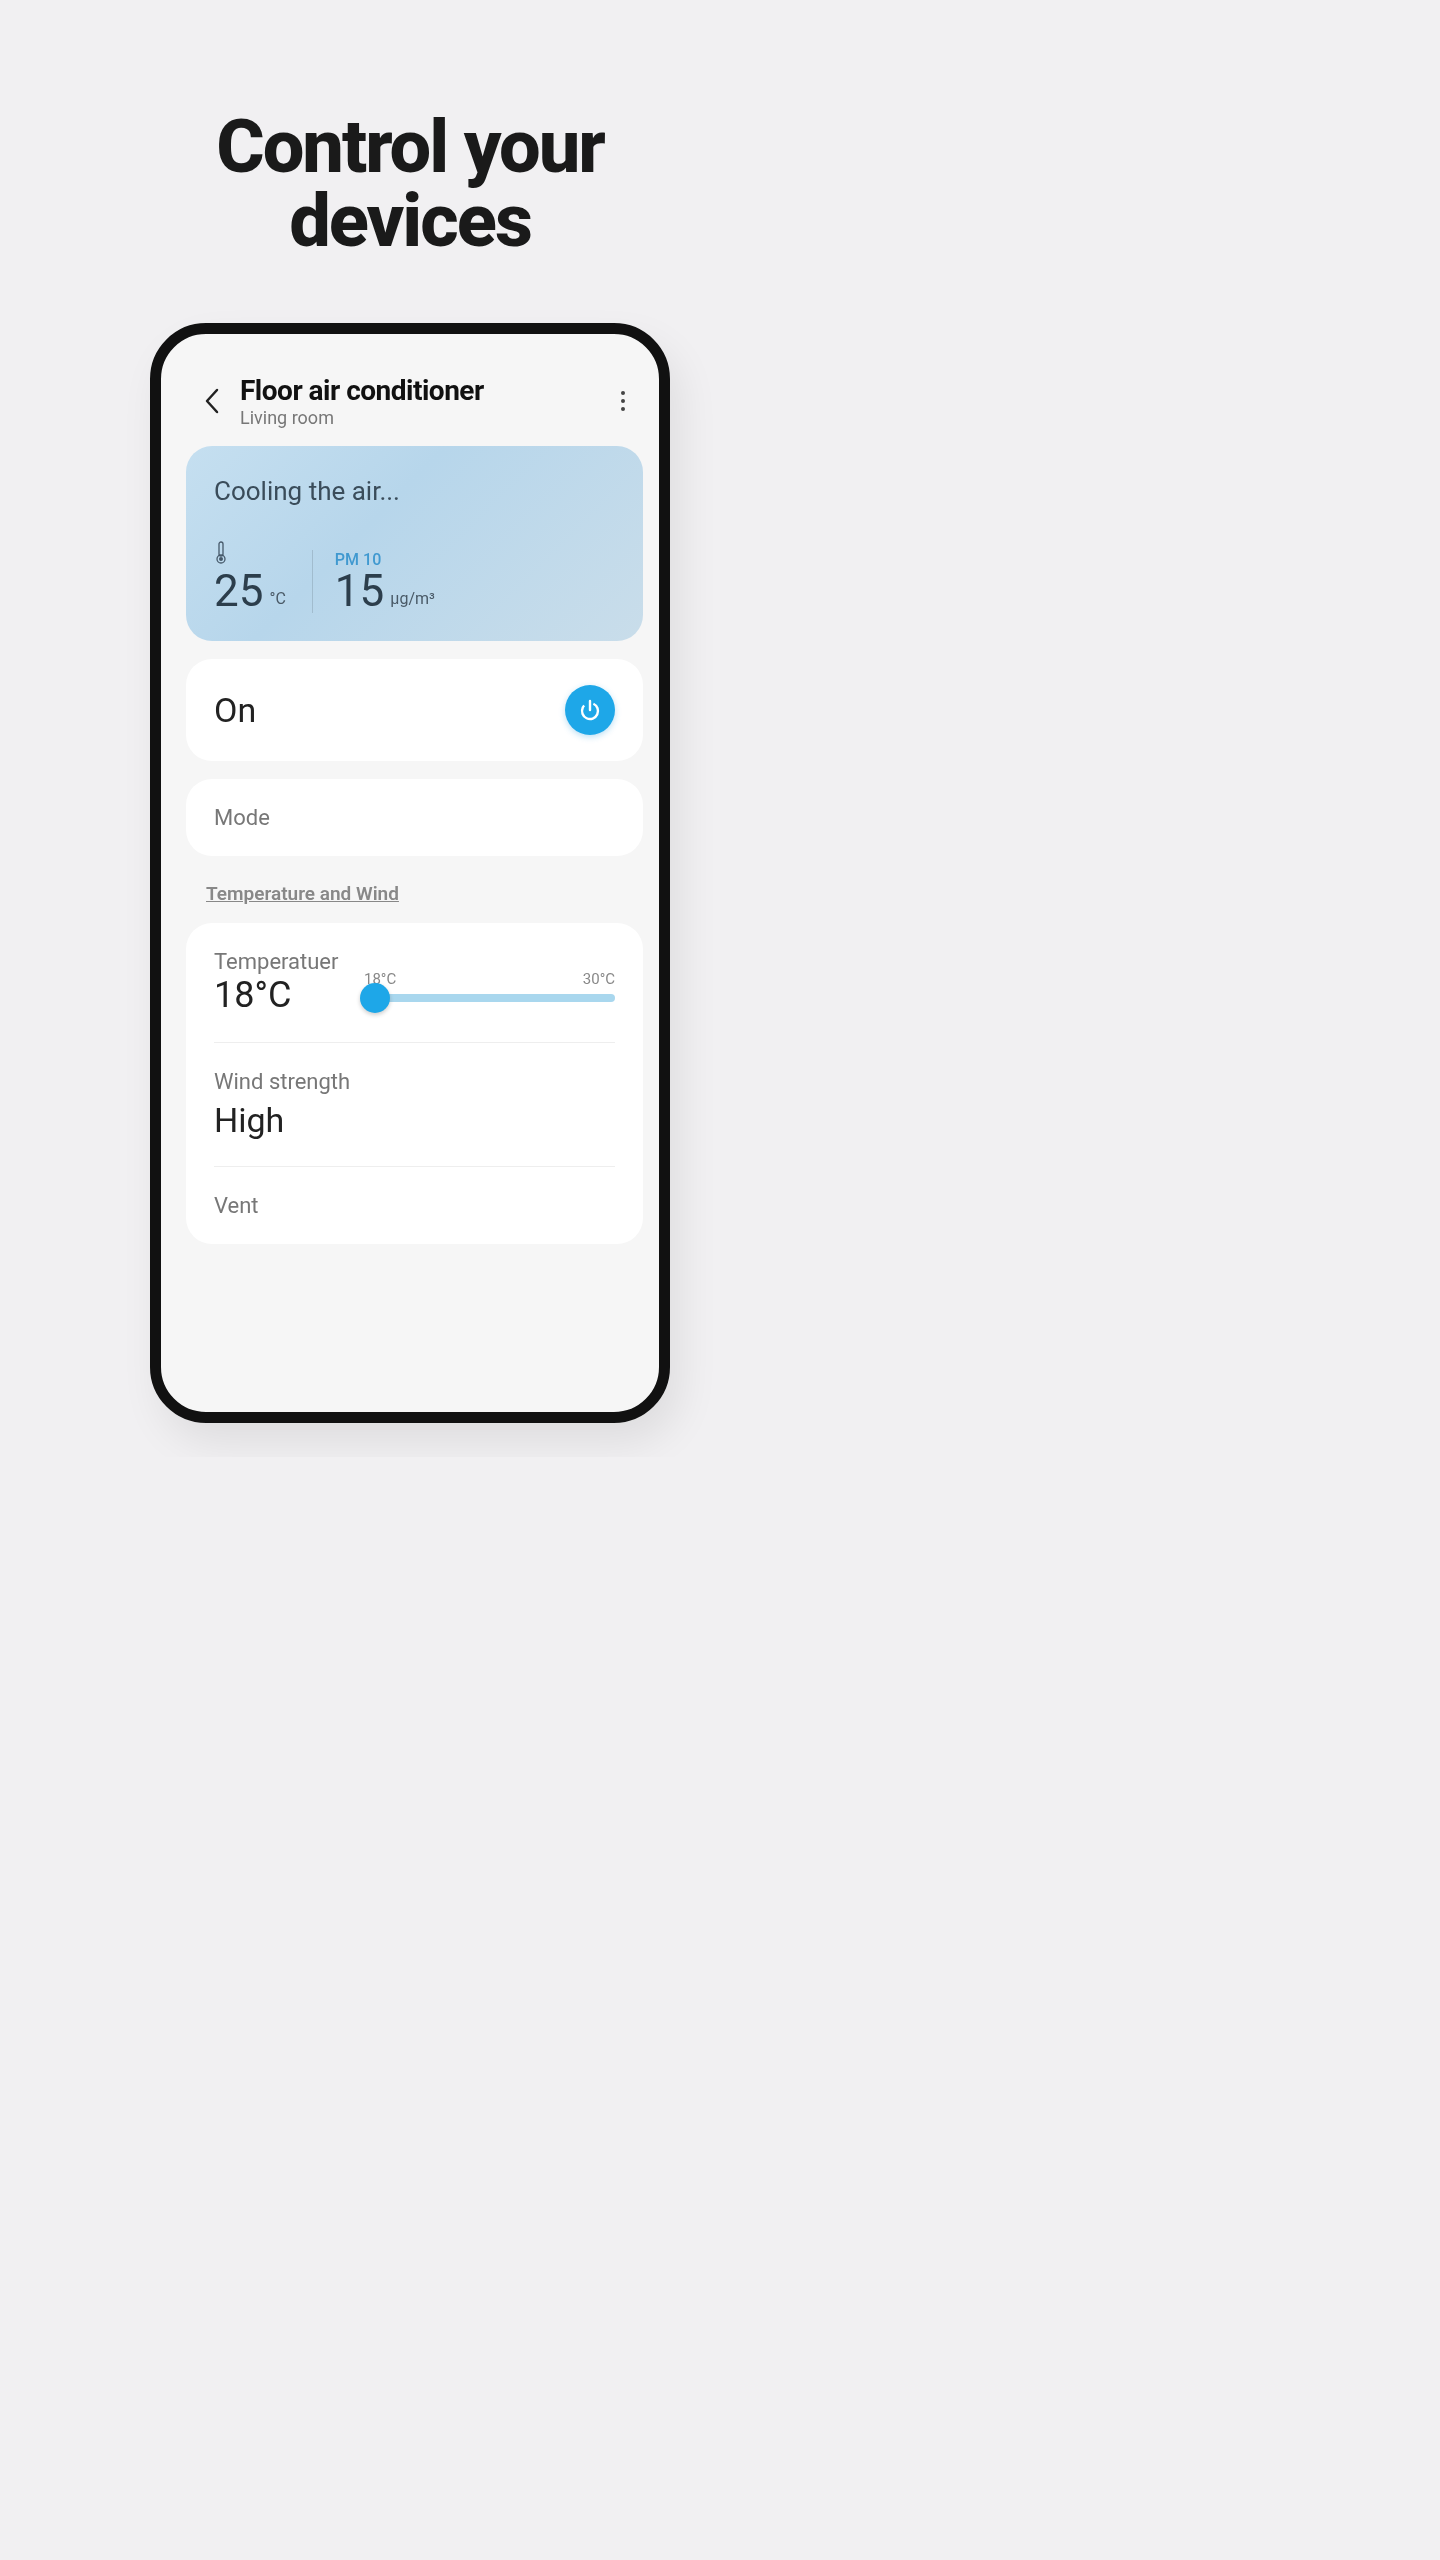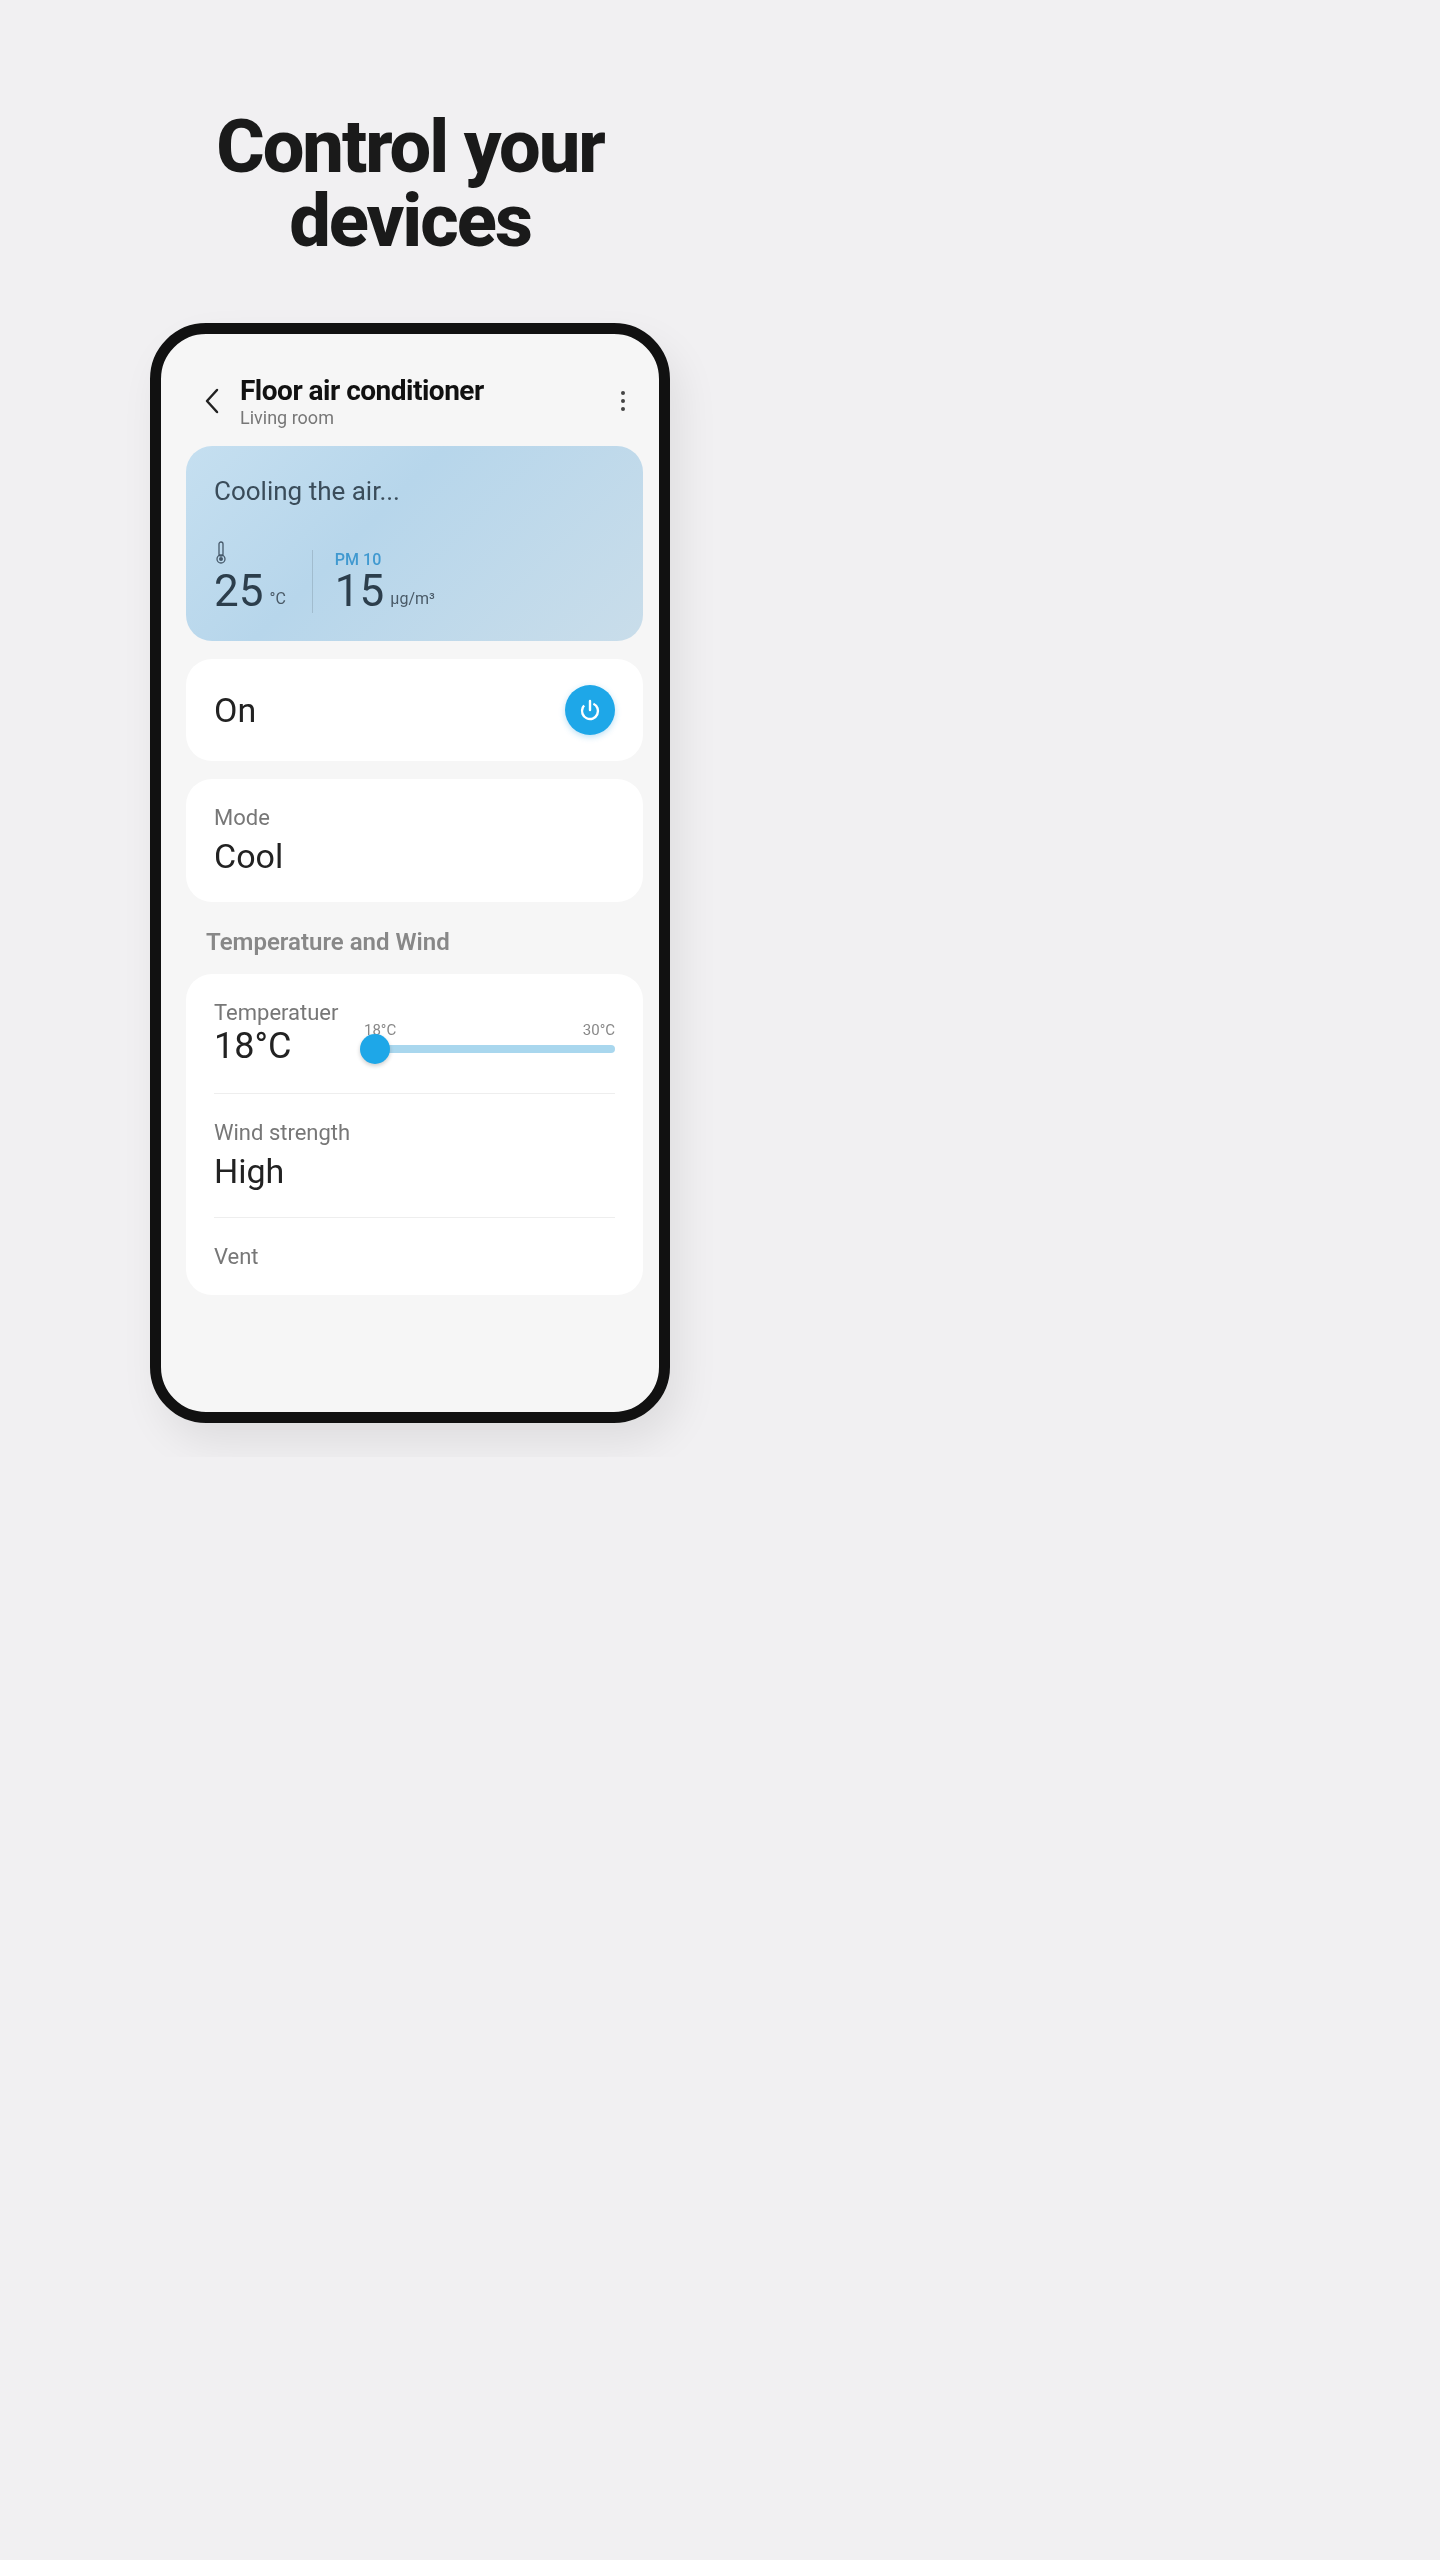--- a/index.html
+++ b/index.html
@@ -114,24 +114,25 @@
   .power-label { font-size: 34px; color:#222; }
   .power-btn {
     width: 50px; height: 50px; border-radius: 50%;
     background: #1ea7e8;
     display:flex; align-items:center; justify-content:center;
     box-shadow: 0 2px 6px rgba(30,150,220,0.3);
   }
   .small-label { font-size: 22px; color:#777; }
   .big-value { font-size: 34px; color:#222; margin-top: 6px; }
   .section-label {
-    font-size: 24px;
+    font-size: 19px;
     color: #888;
     font-weight: 600;
     margin: 26px 4px 6px 20px;
+    text-decoration: underline;
   }
   .temp-row { display:flex; align-items:center; }
   .temp-left { flex: 0 0 150px; }
   .temp-val { font-size: 36px; color:#222; }
   .slider-wrap { flex:1; position:relative; padding-top:6px; }
   .slider-ticks { display:flex; justify-content:space-between; font-size:15px; color:#888; margin-bottom:6px; }
   .slider-track {
     height: 8px; background:#a9d7ee; border-radius:4px; position:relative;
   }
   .slider-thumb {
@@ -206,21 +207,20 @@
           <svg width="24" height="24" viewBox="0 0 24 24">
             <circle cx="12" cy="13" r="8" fill="none" stroke="#fff" stroke-width="2.4" stroke-dasharray="40 12" transform="rotate(-65 12 13)"></circle>
             <line x1="12" y1="3" x2="12" y2="12" stroke="#fff" stroke-width="2.4" stroke-linecap="round"></line>
           </svg>
         </div>
       </div>
     </div>
 
     <div class="card">
       <div class="small-label">Mode</div>
-      <div class="big-value">Cool</div>
     </div>
 
     <div class="section-label">Temperature and Wind</div>
 
     <div class="card">
       <div class="temp-row">
         <div class="temp-left">
           <div class="small-label">Temperatuer</div>
           <div class="temp-val">18°C</div>
         </div>

